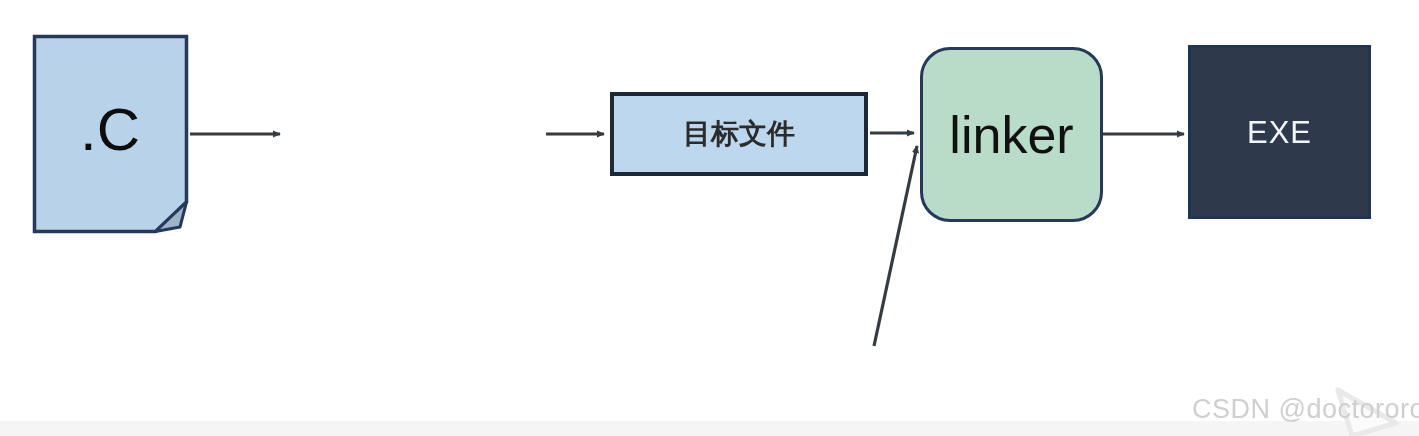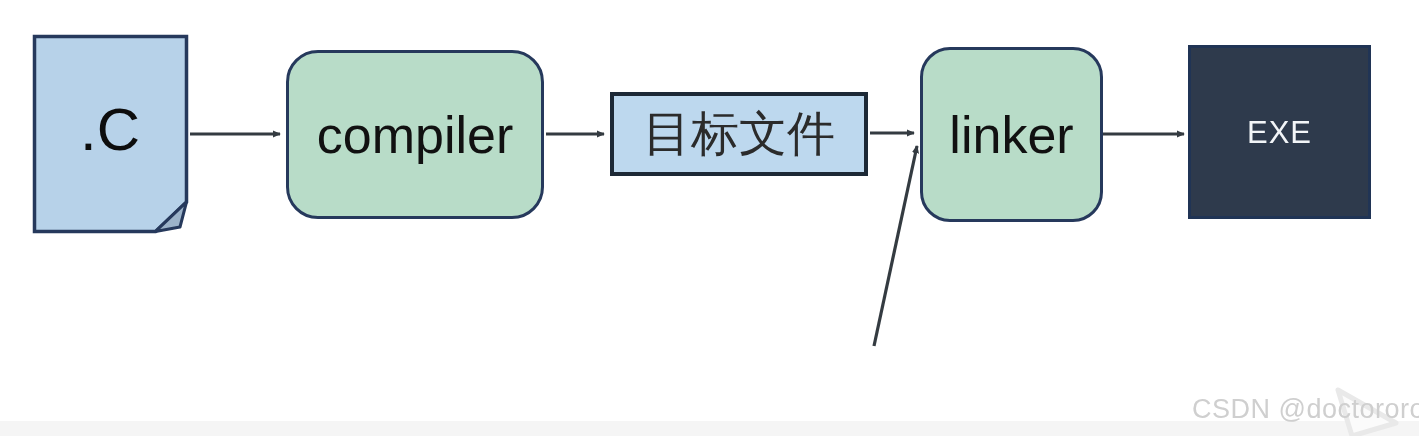--- a/index.html
+++ b/index.html
@@ -47,22 +47,22 @@
     background: #b8dcc8;
     border: 3px solid #26395c;
     border-radius: 32px;
     font-size: 52px;
   }
   .node-object {
     left: 610px; top: 92px;
     width: 258px; height: 84px;
     background: #bdd8ee;
     border: 4px solid #1d2936;
-    font-size: 48px;
-    font-weight: 400;
+    font-size: 28px;
+    font-weight: 700;
     color: #2b2b2b;
   }
   .node-linker {
     left: 920px; top: 47px;
     width: 183px; height: 175px;
     background: #b8dcc8;
     border: 3px solid #26395c;
     border-radius: 30px;
     font-size: 52px;
   }
@@ -116,23 +116,20 @@
     <line x1="546" y1="134" x2="604" y2="134" stroke="#343b41" stroke-width="3.2" marker-end="url(#ah)"></line>
     <line x1="870" y1="133" x2="914" y2="133" stroke="#343b41" stroke-width="3.2" marker-end="url(#ah)"></line>
     <line x1="1103" y1="134" x2="1184" y2="134" stroke="#343b41" stroke-width="3.2" marker-end="url(#ah)"></line>
     <line x1="874" y1="346" x2="917" y2="146" stroke="#343b41" stroke-width="3.2" marker-end="url(#ah)"></line>
   </svg>
 
   <div class="node node-doc-label">
     <span>.C</span>
   </div>
 
-  <div class="node node-compiler">
-    <span>compiler</span>
-  </div>
 
   <div class="node node-object">
     <span>目标文件</span>
   </div>
 
   <div class="node node-linker">
     <span>linker</span>
   </div>
 
   <div class="node node-exe">

